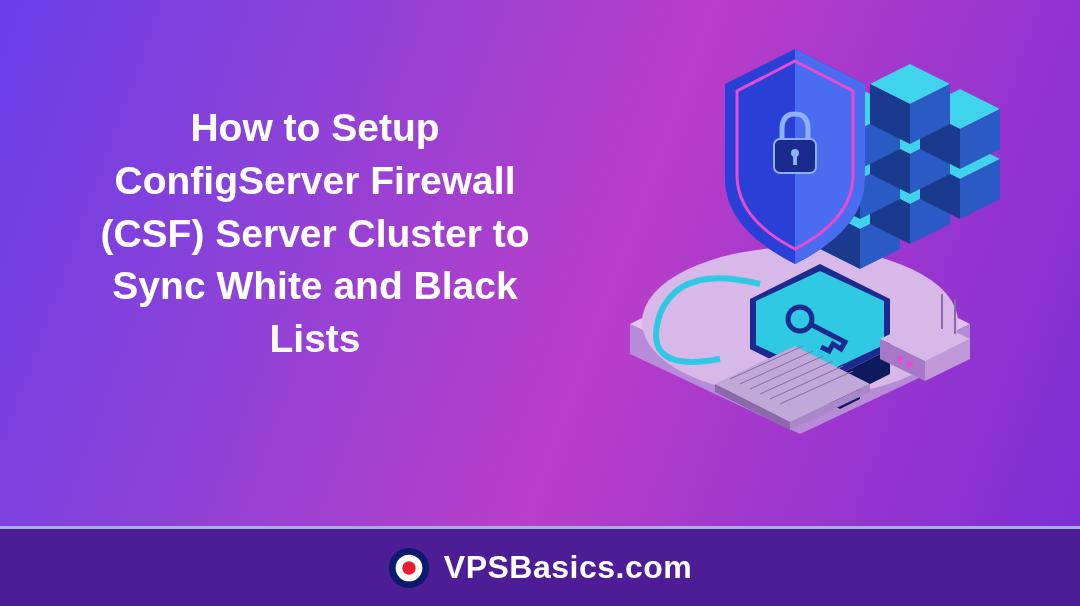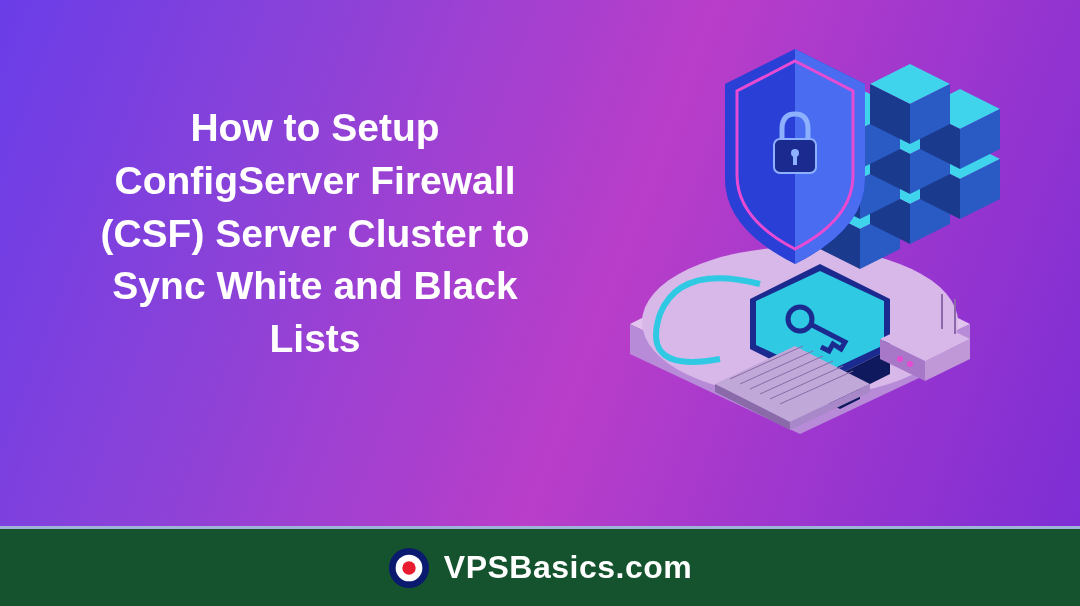--- a/index.html
+++ b/index.html
@@ -42,21 +42,21 @@
     .iso-svg {
       width: 460px;
       height: 440px;
     }
     .footer-bar {
       position: absolute;
       bottom: 0;
       left: 0;
       right: 0;
       height: 80px;
-      background: #14532d;
+      background: #4c1d95;
       border-top: 3px solid #9fb3d9;
       display: flex;
       align-items: center;
       justify-content: center;
       gap: 14px;
     }
     .footer-logo {
       width: 42px;
       height: 42px;
     }

